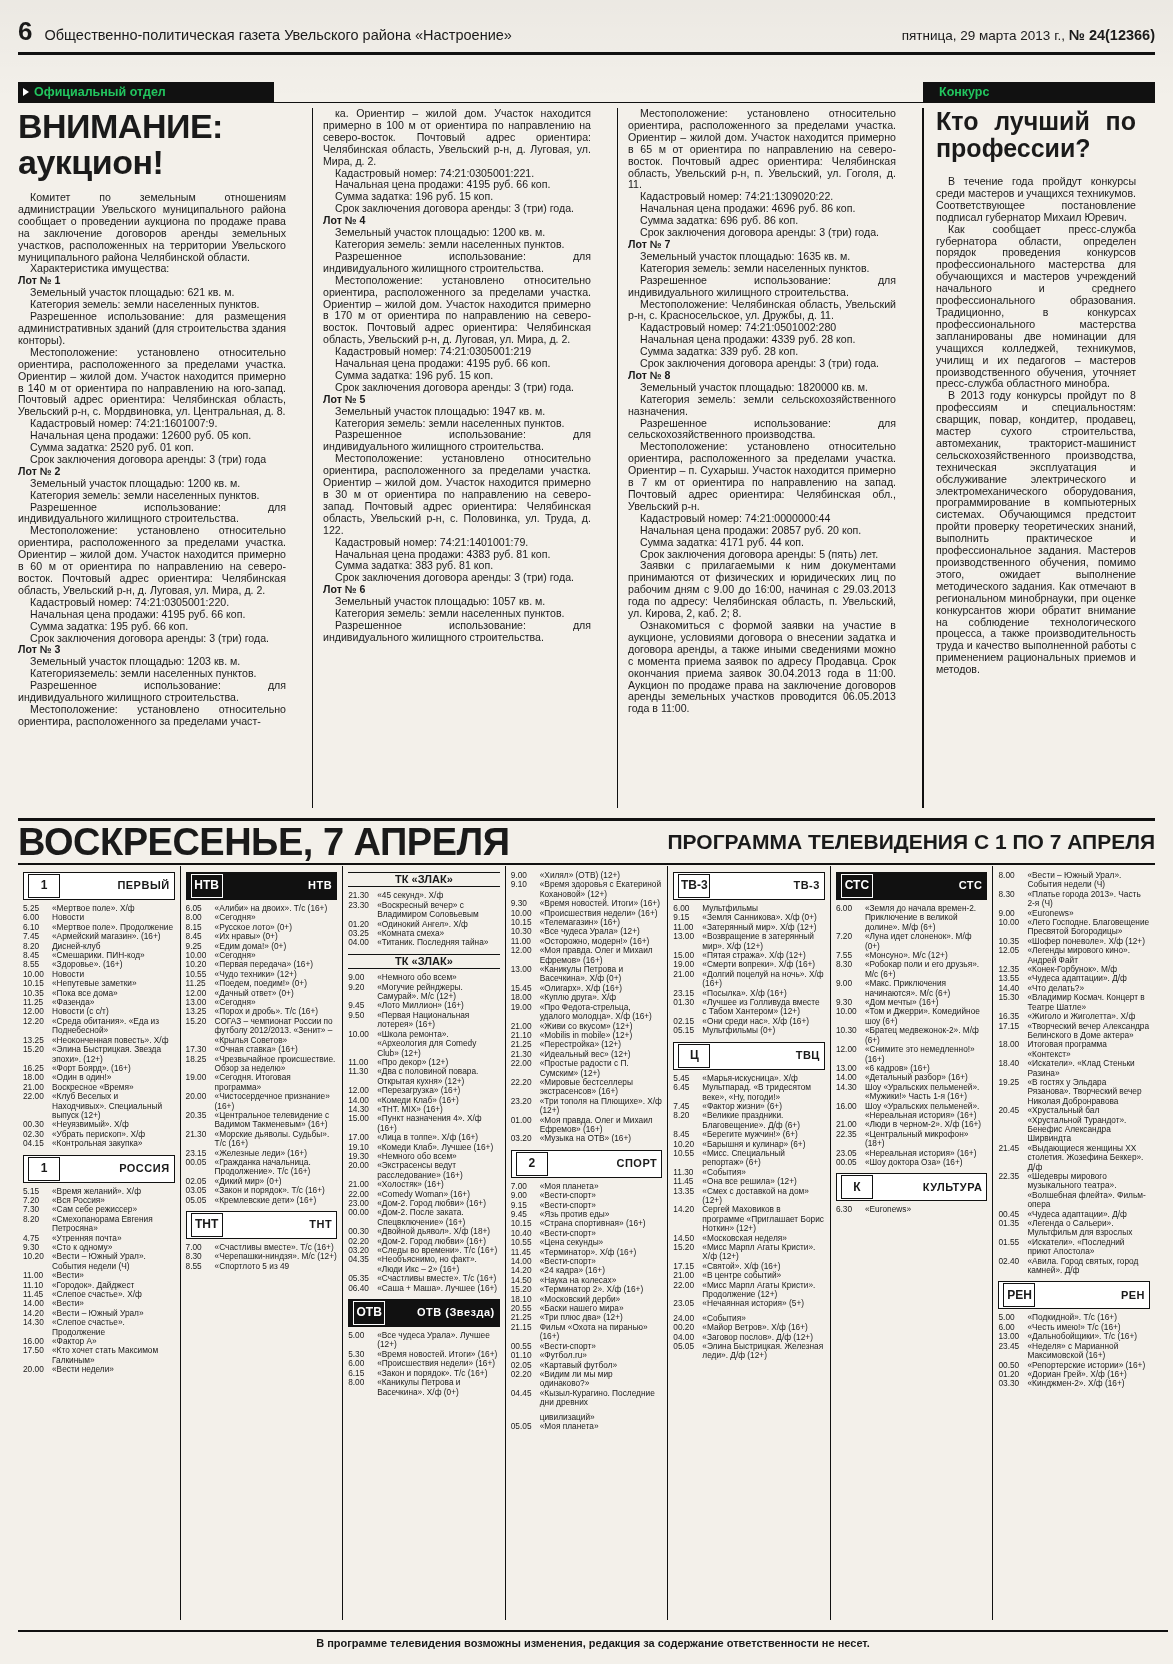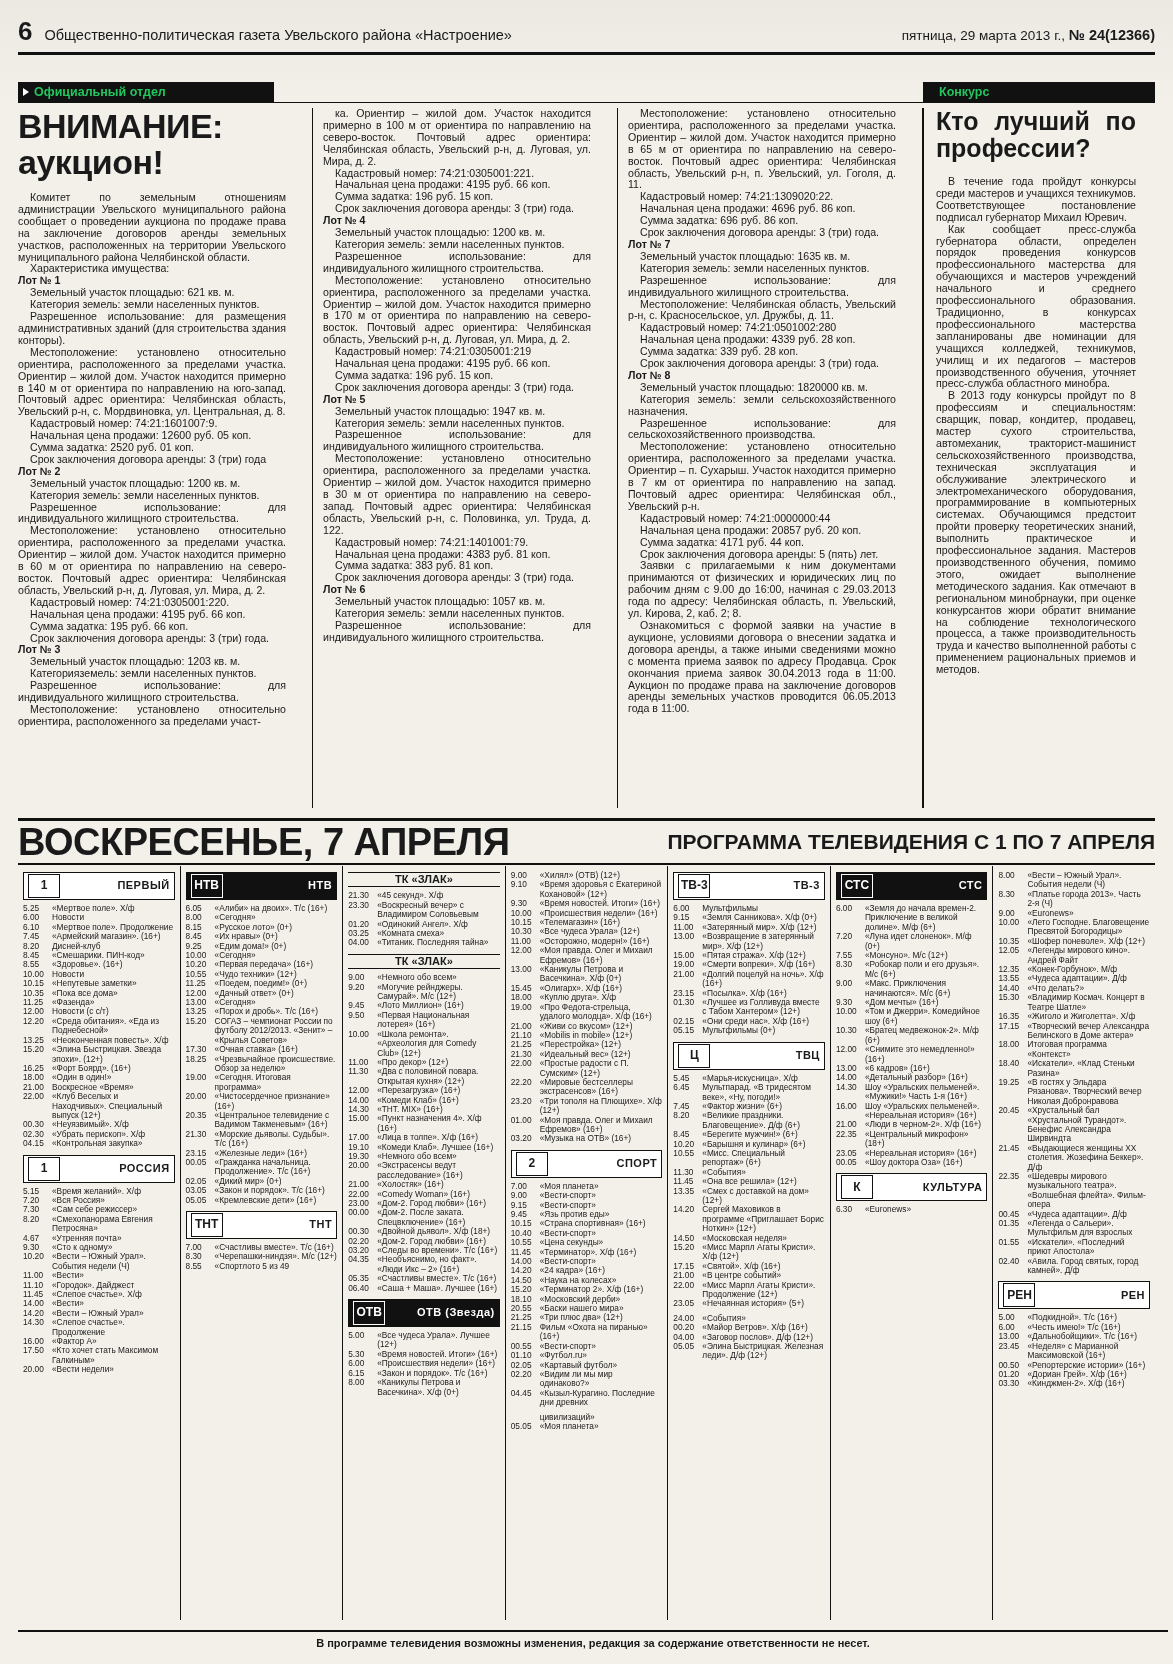--- a/index.html
+++ b/index.html
@@ -347,21 +347,21 @@
         </div>
         <div class="item">
           <span class="t">7.30</span>
           <span class="d">«Сам себе режиссер»</span>
         </div>
         <div class="item">
           <span class="t">8.20</span>
           <span class="d">«Смехопанорама Евгения Петросяна»</span>
         </div>
         <div class="item">
-          <span class="t">4.67</span>
+          <span class="t">4.75</span>
           <span class="d">«Утренняя почта»</span>
         </div>
         <div class="item">
           <span class="t">9.30</span>
           <span class="d">«Сто к одному»</span>
         </div>
         <div class="item">
           <span class="t">10.20</span>
           <span class="d">«Вести – Южный Урал». События недели (Ч)</span>
         </div>

